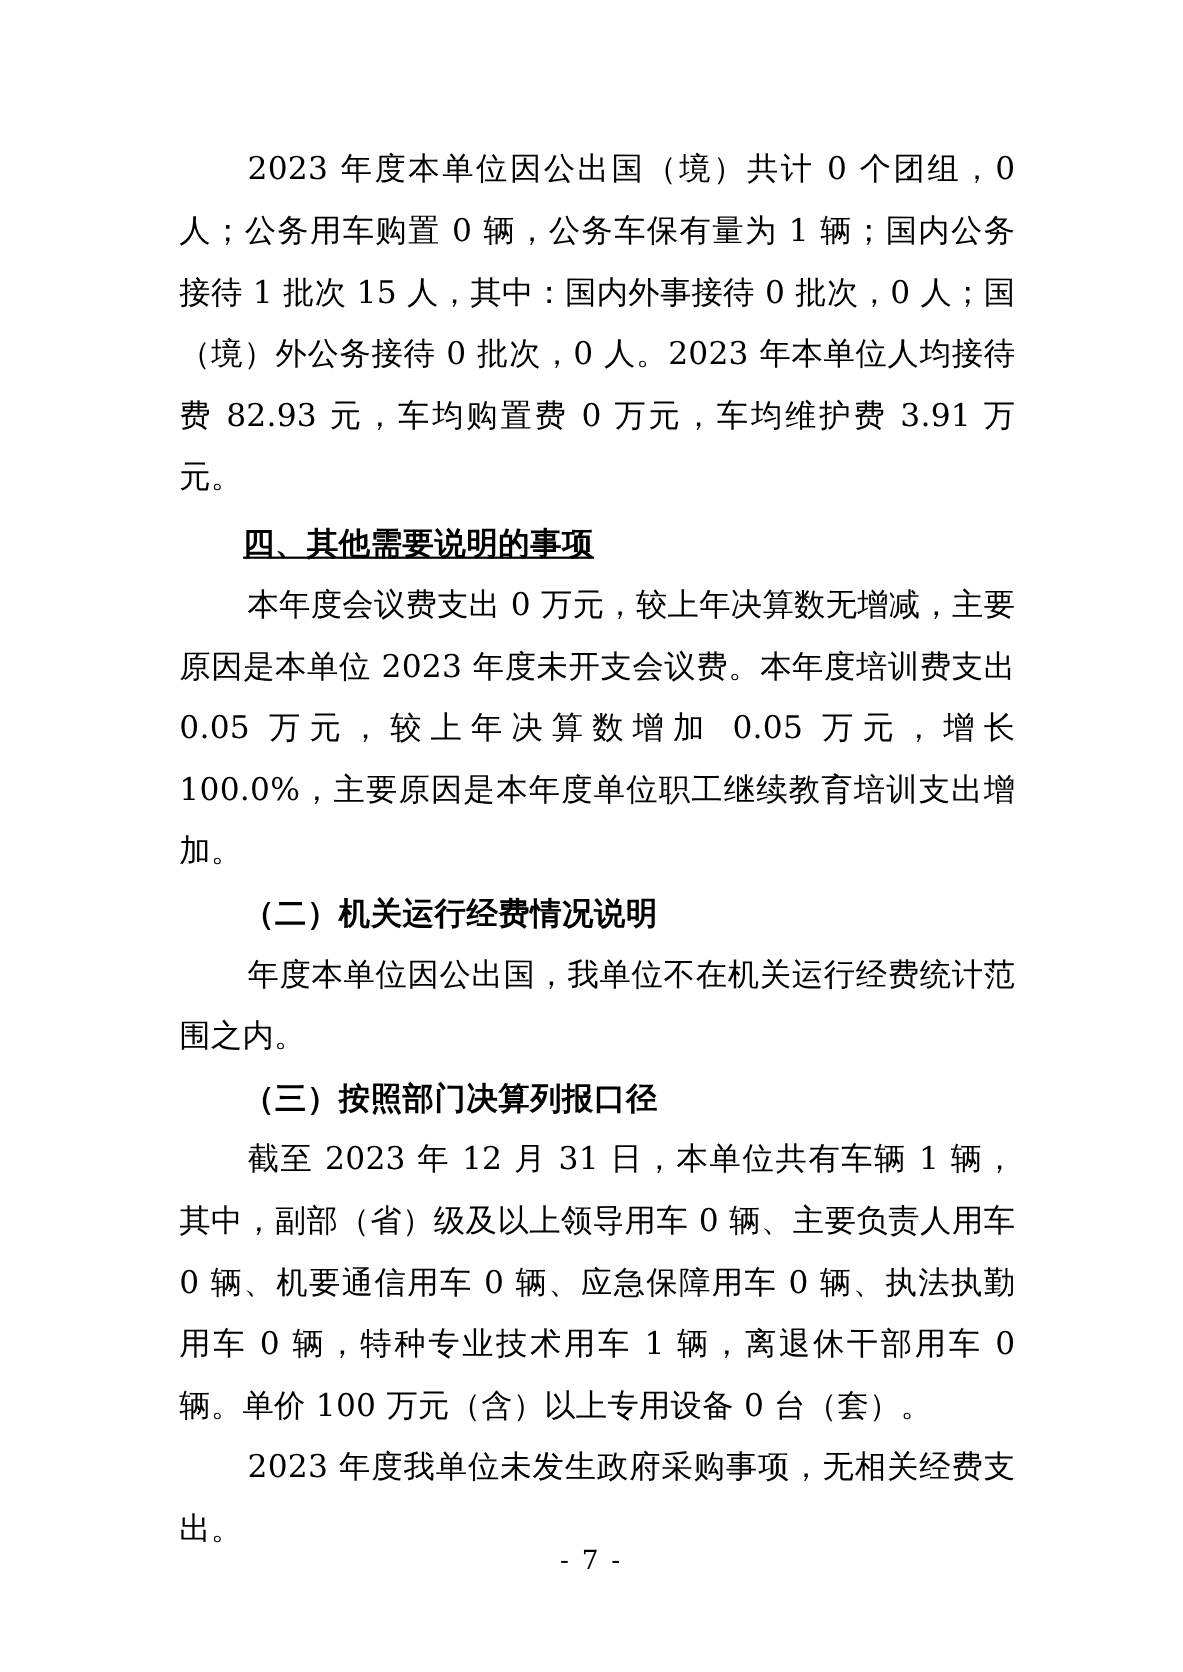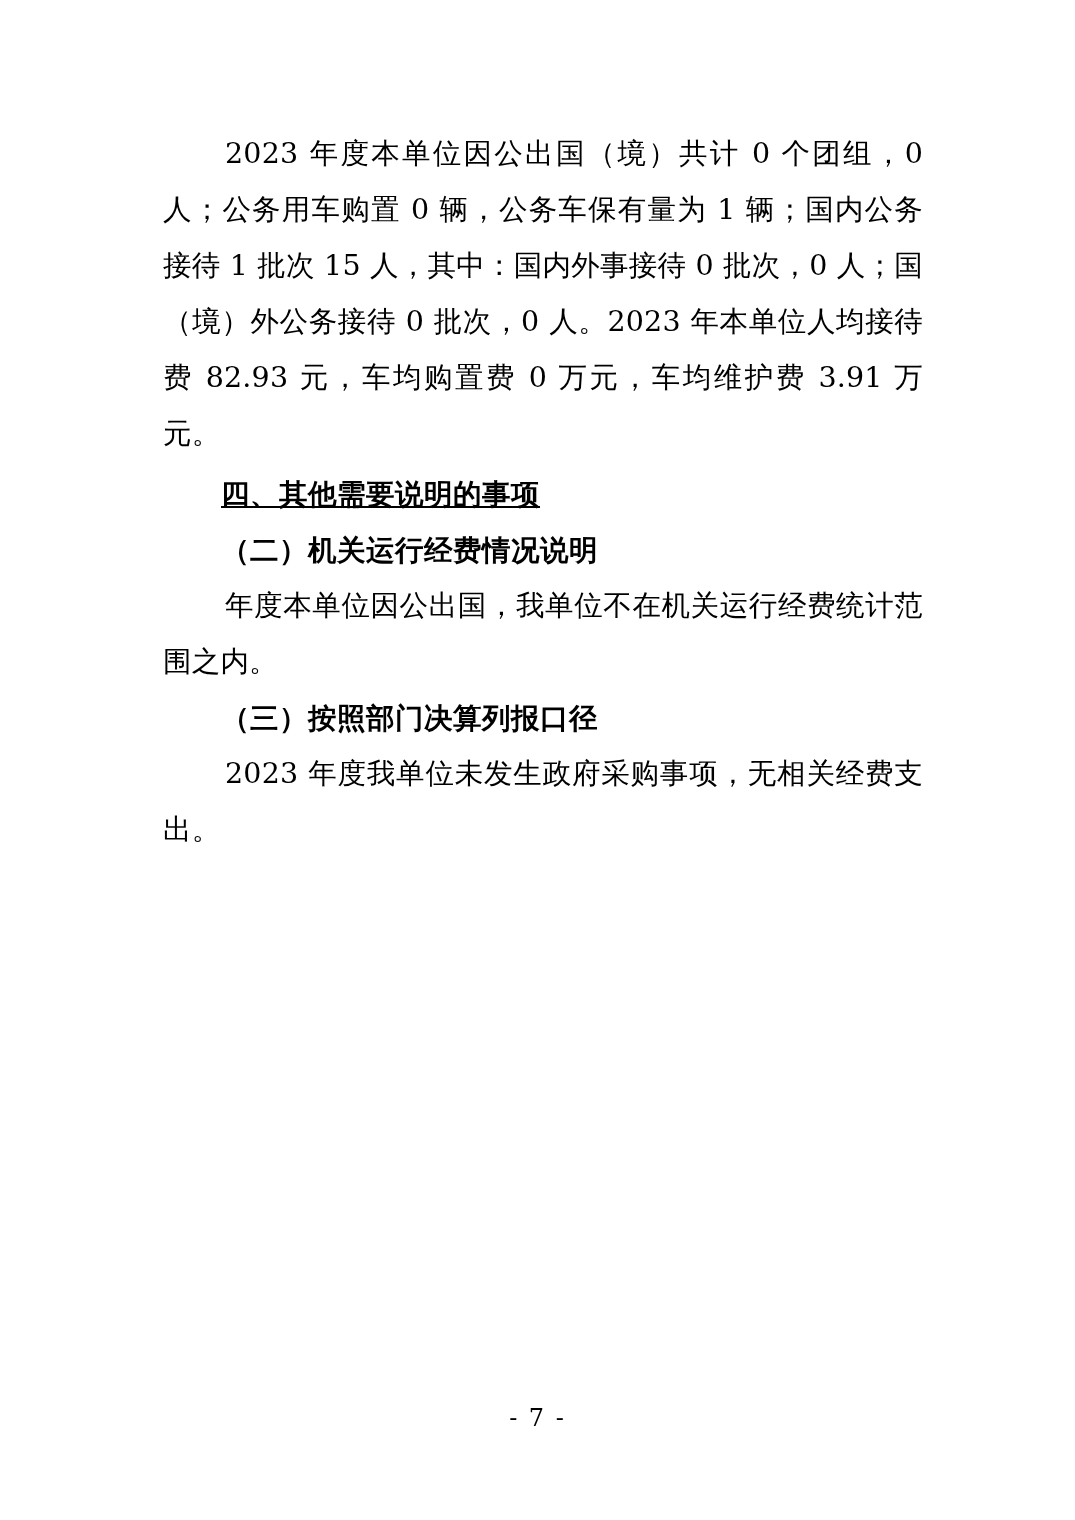--- a/index.html
+++ b/index.html
@@ -72,27 +72,29 @@
 <div class="page">
   <div class="content">
 
     <p class="para indent">2023 年度本单位因公出国（境）共计 0 个团组，0 人；公务用车购置 0 辆，公务车保有量为 1 辆；国内公务接待 1 批次 15 人，其中：国内外事接待 0 批次，0 人；国（境）外公务接待 0 批次，0 人。2023 年本单位人均接待费 82.93 元，车均购置费 0 万元，车均维护费 3.91 万元。</p>
 
     <div class="gap-sm"></div>
 
     <p class="heading">四、其他需要说明的事项</p>
 
 
+    <p class="para indent">本年度会议费支出 0 万元，较上年决算数无增减，主要原因是本单位 2023 年度未开支会议费。本年度培训费支出 0.05 万元，较上年决算数增加 0.05 万元，增长 100.0%，主要原因是本年度单位职工继续教育培训支出增加。</p>
 
     <p class="sub-heading">（二）机关运行经费情况说明</p>
 
     <p class="para indent">年度本单位因公出国，我单位不在机关运行经费统计范围之内。</p>
 
     <p class="sub-heading">（三）按照部门决算列报口径</p>
 
+    <p class="para indent">截至 2023 年 12 月 31 日，本单位共有车辆 1 辆，其中，副部（省）级及以上领导用车 0 辆、主要负责人用车 0 辆、机要通信用车 0 辆、应急保障用车 0 辆、执法执勤用车 0 辆，特种专业技术用车 1 辆，离退休干部用车 0 辆。单价 100 万元（含）以上专用设备 0 台（套）。</p>
 
 
     <p class="para indent">2023 年度我单位未发生政府采购事项，无相关经费支出。</p>
 
   </div>
 
   <div class="footer">- 7 -</div>
 </div>
 
 </body></html>

